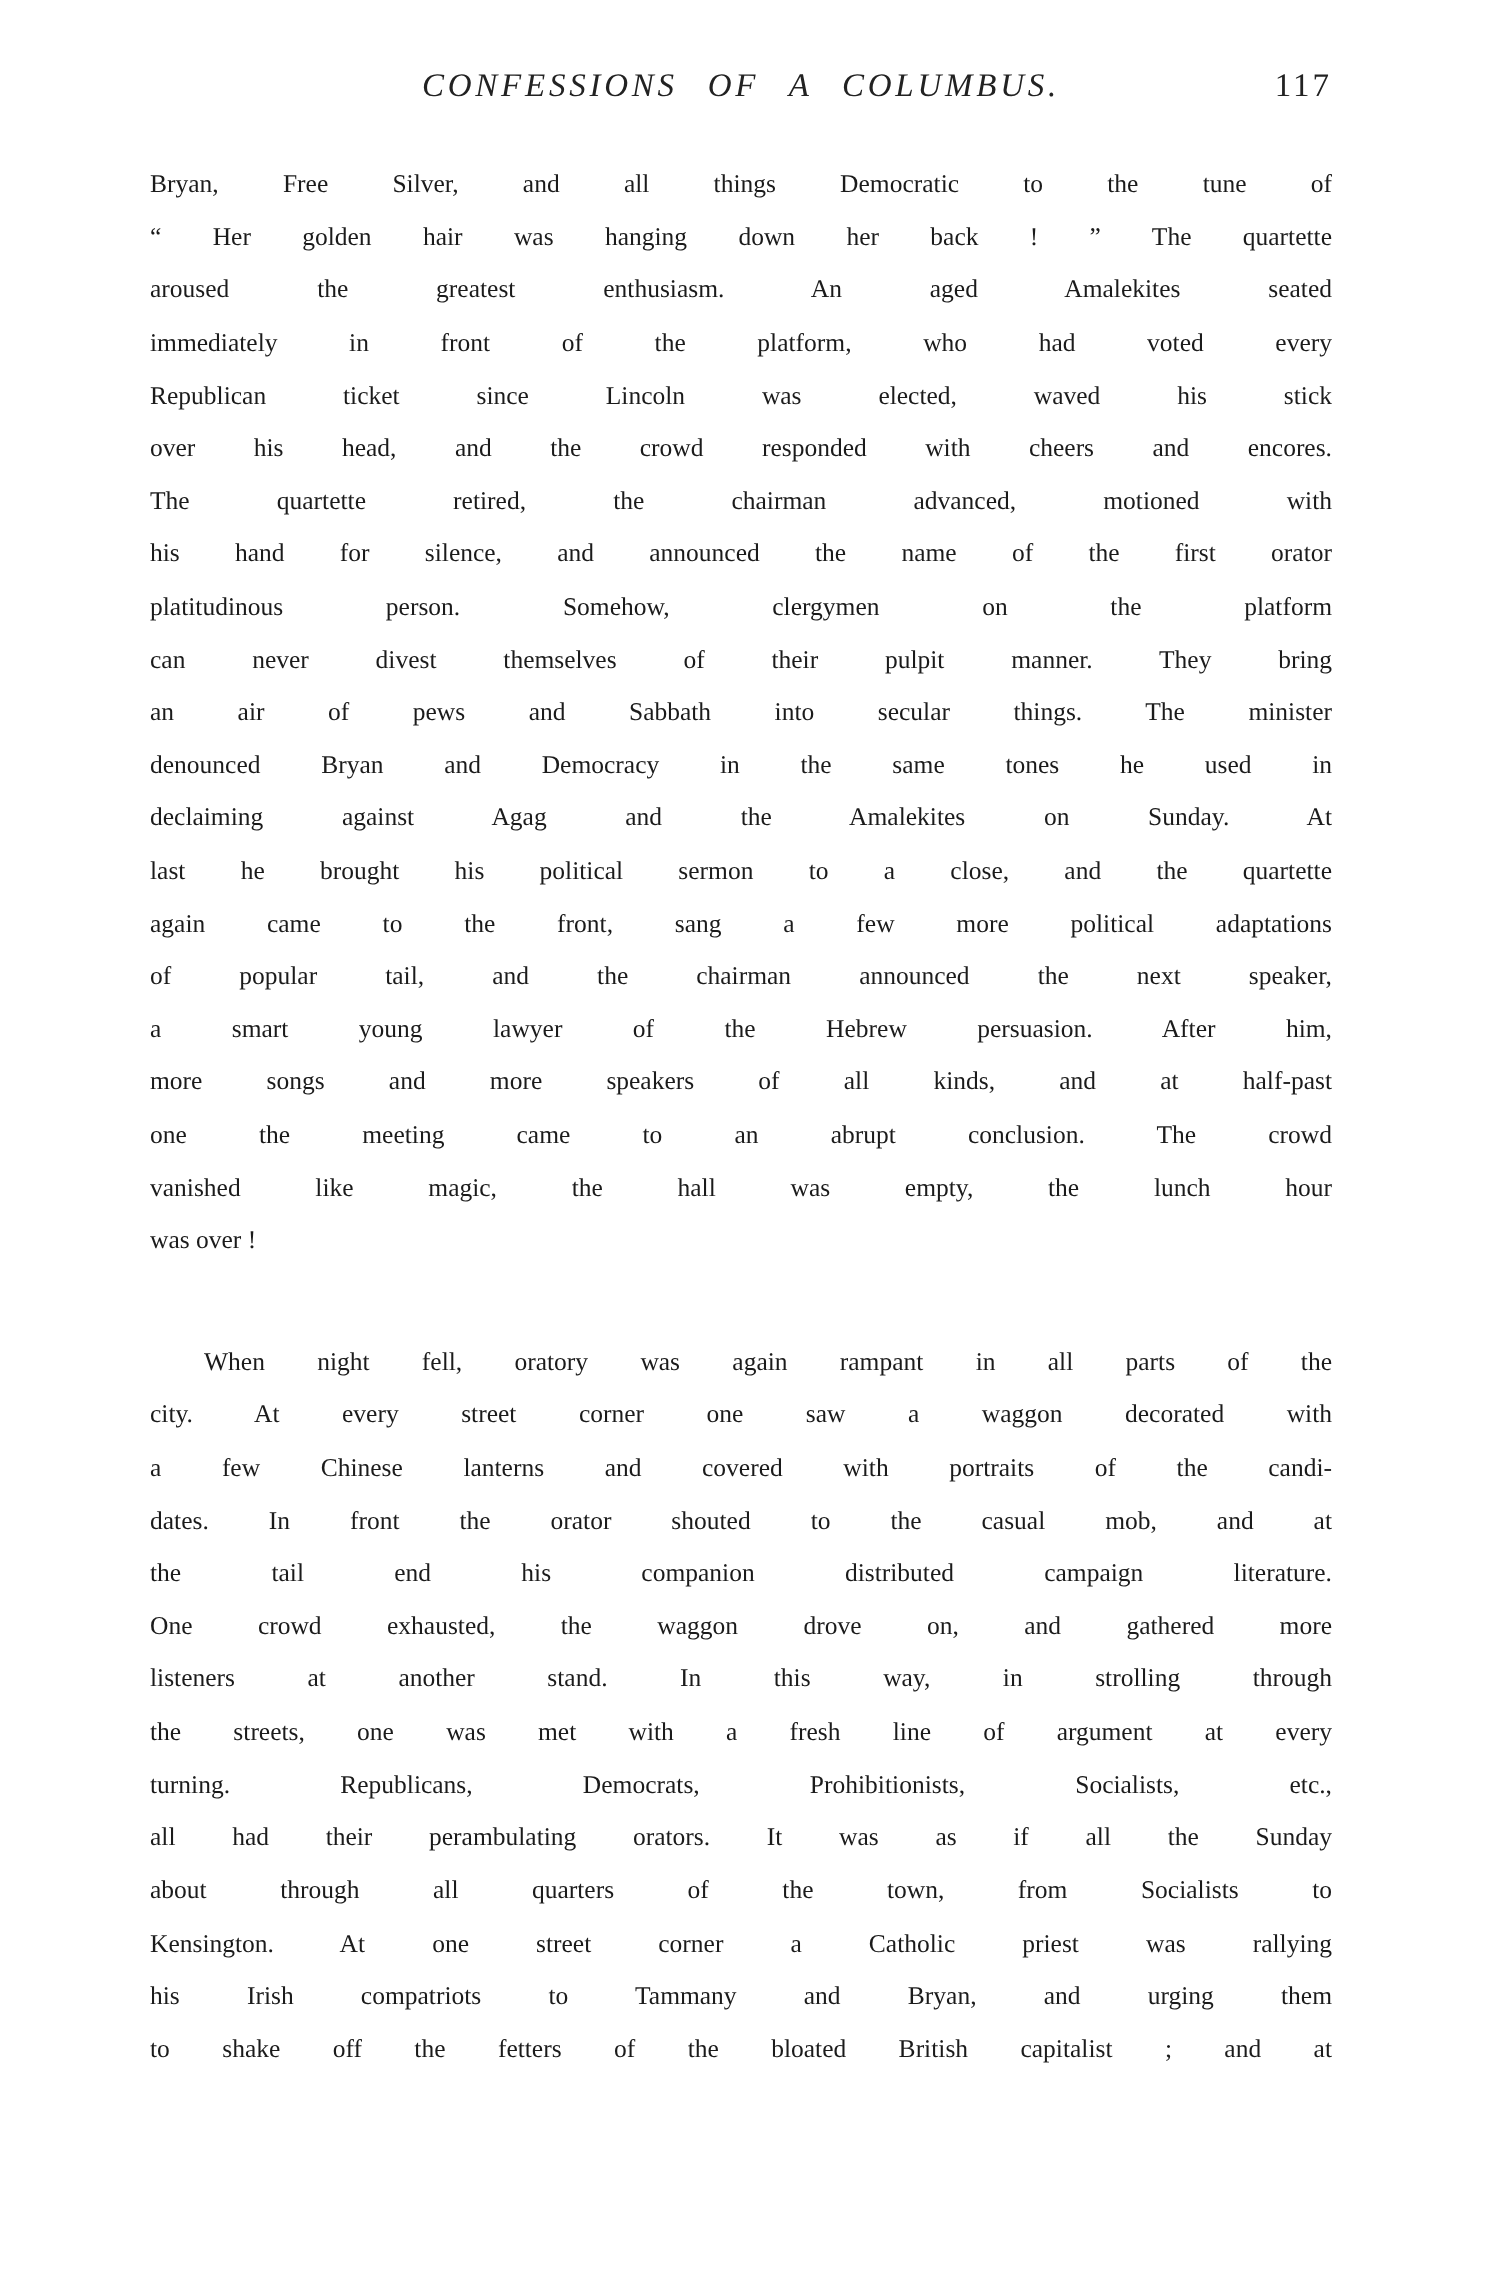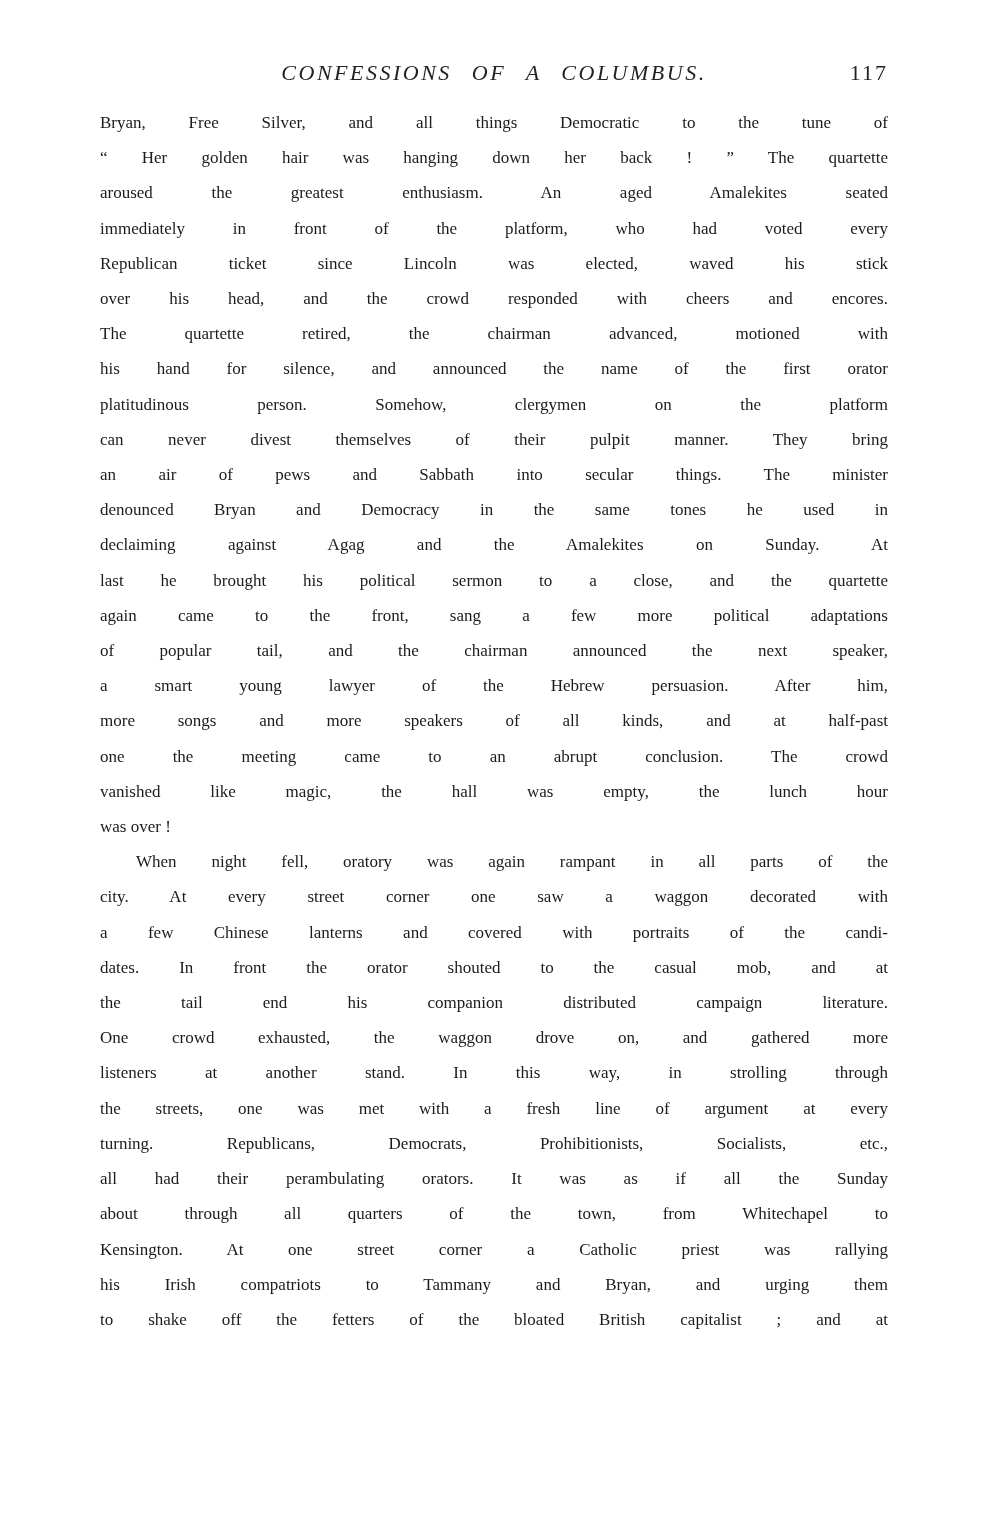--- a/index.html
+++ b/index.html
@@ -11,21 +11,21 @@
     position: relative;
     width: 1000px;
     height: 1525px;
     background: #ffffff;
     overflow: hidden;
     font-family: "Liberation Serif", "DejaVu Serif", serif;
     color: #1c1c1c;
   }
   .running-header {
     position: absolute;
-    top: 60px;
+    top: 44px;
     left: 100px;
     width: 788px;
     height: 30px;
   }
   .header-title {
     text-align: center;
     font-style: italic;
     font-size: 22px;
     letter-spacing: 2.5px;
     word-spacing: 12px;
@@ -49,20 +49,21 @@
     line-height: 35.2px;
     color: #1b1b1b;
   }
   .text-line {
     text-align: justify;
     text-align-last: justify;
     white-space: normal;
   }
   .text-line.indent-first {
     text-indent: 36px;
+    margin-top: 46px;
   }
   .text-line.short-last {
     text-align-last: left;
     font-family: Liberation Serif, serif;
   }
 </style>
 </head>
 <body>
 
 <div class="page">
@@ -98,19 +99,19 @@
       <div class="text-line indent-first">When night fell, oratory was again rampant in all parts of the</div>
       <div class="text-line">city.  At every street corner one saw a waggon decorated with</div>
       <div class="text-line">a few Chinese lanterns and covered with portraits of the candi-</div>
       <div class="text-line">dates.  In front the orator shouted to the casual mob, and at</div>
       <div class="text-line">the tail end his companion distributed campaign literature.</div>
       <div class="text-line">One crowd exhausted, the waggon drove on, and gathered more</div>
       <div class="text-line">listeners at another stand.  In this way, in strolling through</div>
       <div class="text-line">the streets, one was met with a fresh line of argument at every</div>
       <div class="text-line">turning.  Republicans, Democrats, Prohibitionists, Socialists, etc.,</div>
       <div class="text-line">all had their perambulating orators.  It was as if all the Sunday</div>
-      <div class="text-line">about through all quarters of the town, from Whitechapel to</div>
+      <div class="text-line">about through all quarters of the town, from Socialists to</div>
       <div class="text-line">Kensington.  At one street corner a Catholic priest was rallying</div>
       <div class="text-line">his Irish compatriots to Tammany and Bryan, and urging them</div>
       <div class="text-line">to shake off the fetters of the bloated British capitalist ; and at</div>
     </div>
 
 </div>
 
 </body></html>

